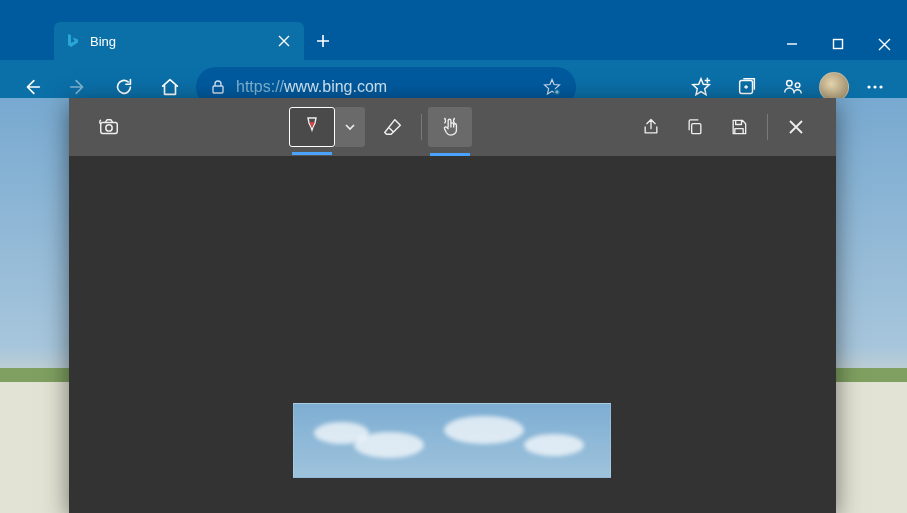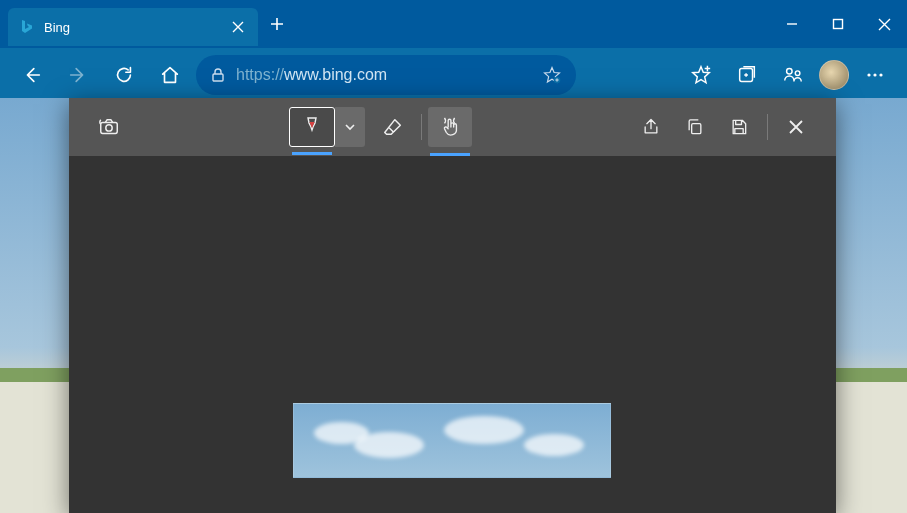--- a/index.html
+++ b/index.html
@@ -4,22 +4,23 @@
 <style>
 * { box-sizing: border-box; margin: 0; padding: 0; }
 body {
   width: 907px; height: 513px;
   font-family: "Segoe UI", sans-serif;
   background: #005a9e;
   overflow: hidden;
   position: relative;
 }
 .titlebar {
-  height: 48px; display: flex; align-items: center;
+  height: 60px; display: flex; align-items: flex-end;
   background: #005a9e;
+  margin-left: 46px;
 }
 .tab {
   height: 38px; width: 250px; margin-left: 8px; margin-top: 6px;
   background: #0b6fa8;
   border-radius: 6px 6px 0 0;
   display: flex; align-items: center;
   padding: 0 10px;
   color: #fff; font-size: 13px;
 }
 .tab .favicon { width: 16px; height: 16px; margin-right: 10px; }

